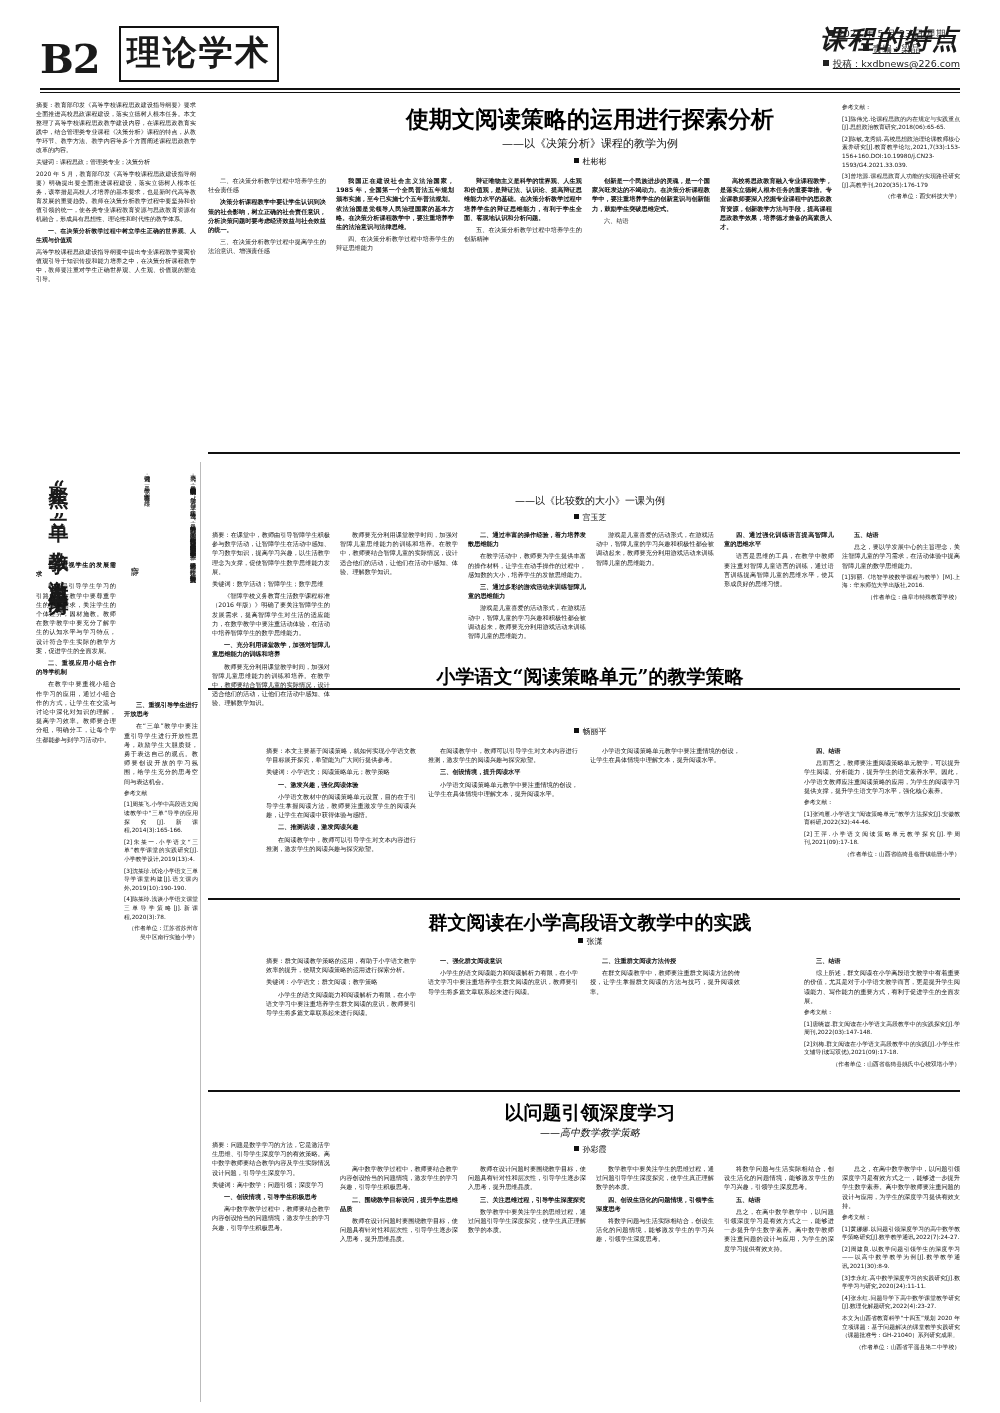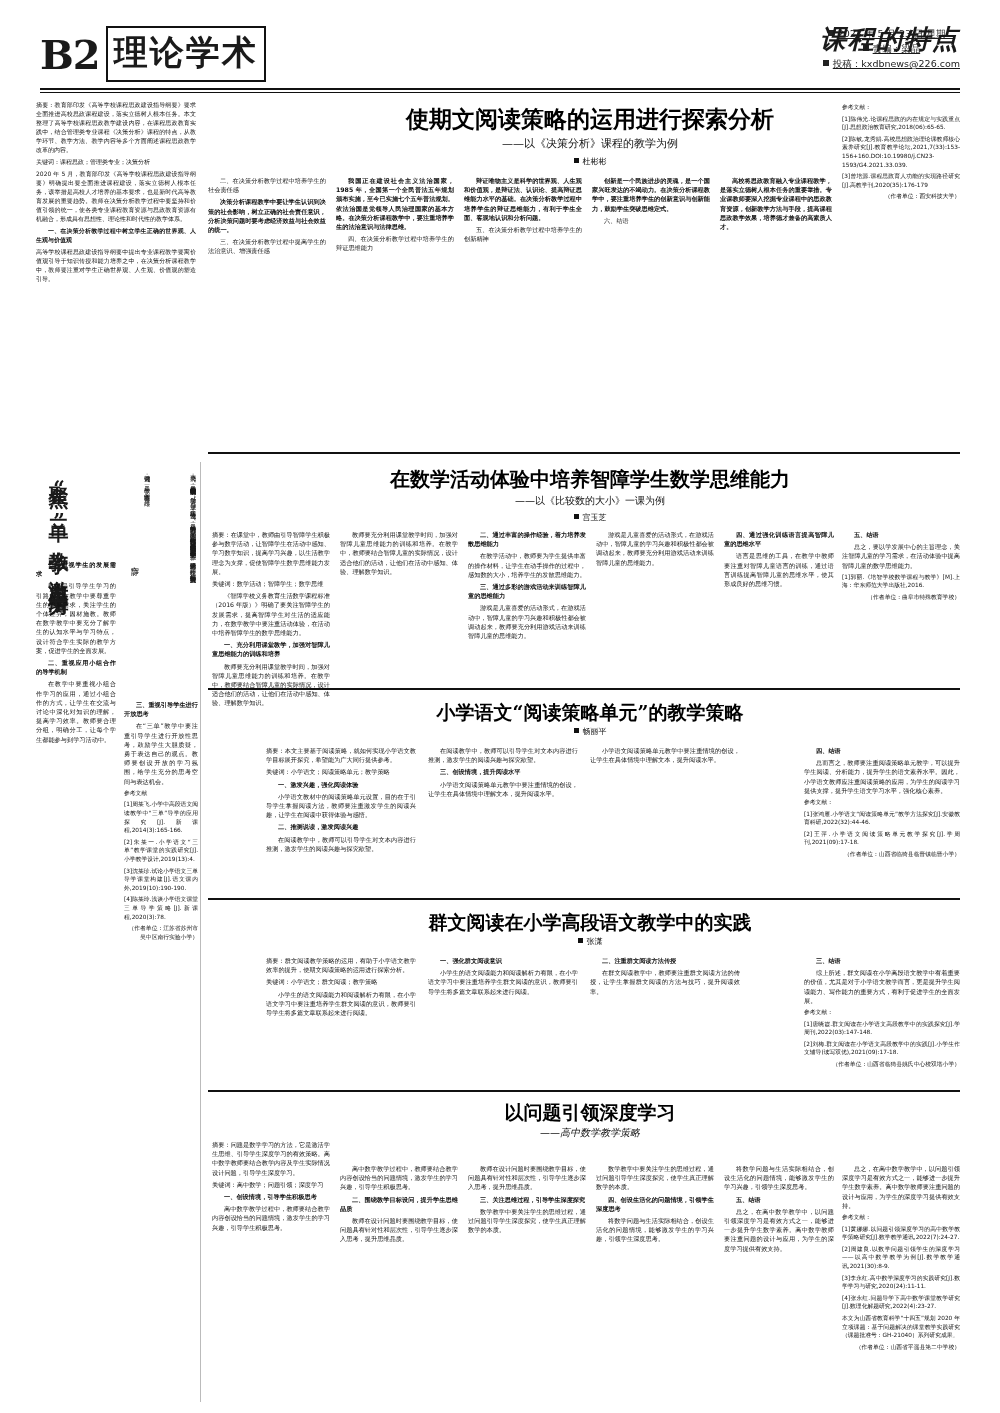--- a/index.html
+++ b/index.html
@@ -6,23 +6,23 @@
   body{
     width:1000px;height:1413px;
     font-family:"DejaVu Sans","Liberation Sans",sans-serif;
     color:#1a1a1a;
     position:relative;
   }
   .page{position:relative;width:1000px;height:1413px;background:#fff;}
 
   
   .masthead{position:absolute;left:40px;top:26px;width:920px;height:56px;}
-  .mh-left{position:absolute;left:0;top:0;display:flex;align-items:center;}
+  .mh-left{position:absolute;left:0;top:0;display:flex;align-items:flex-end;}
   .mh-b2{font-family:"DejaVu Serif","Liberation Serif",serif;font-weight:bold;font-size:40px;letter-spacing:-1px;}
-  .mh-box{margin-left:6px;border:2px solid #111;padding:2px 6px 4px 6px;}
+  .mh-box{margin-left:19px;border:2px solid #111;padding:2px 6px 4px 6px;}
   .mh-box span{font-family:"DejaVu Serif","Liberation Serif",serif;font-weight:bold;font-size:34px;letter-spacing:2px;}
   .mh-right{position:absolute;right:0;top:0;text-align:center;text-decoration:underline;}
   .mh-meta{font-size:9.5px;line-height:15px;color:#222;}
   .mh-meta .sq{display:inline-block;width:6px;height:6px;background:#222;margin-right:4px;vertical-align:1px;}
   .mh-logo{font-family:"DejaVu Serif","Liberation Serif",serif;font-style:italic;font-weight:bold;font-size:26px;letter-spacing:2px;text-align:right;}
   .mh-rule{position:absolute;left:40px;top:88px;width:920px;border-top:2px solid #111;}
   .mh-rule2{position:absolute;left:40px;top:92px;width:920px;border-top:1px solid #111;}
 
   
   .col{
@@ -169,21 +169,20 @@
     <p class="noind refs">参考文献</p>
     <p class="noind refs">[1]周某飞.小学中高段语文阅读教学中“三单”导学的应用探究[J].新课程,2014(3):165-166.</p>
     <p class="noind refs">[2]朱某一.小学语文“三单”教学课堂的实践研究[J].小学教学设计,2019(13):4.</p>
     <p class="noind refs">[3]沈某珍.试论小学语文三单导学课堂构建[J].语文课内外,2019(10):190-190.</p>
     <p class="noind refs">[4]陈某玲.浅谈小学语文课堂三单导学策略[J].新课程,2020(3):78.</p>
     <p class="noind refs" style="text-align:right;">（作者单位：江苏省苏州市吴中区南行实验小学）</p>
   </div>
 
   <div class="vr-thin" style="left:200px;top:462px;height:940px;"></div>
 
-  <div class="headline" style="left:220px;top:466px;width:740px;font-size:20px;">在数学活动体验中培养智障学生数学思维能力</div>
   <div class="subhead" style="left:220px;top:494px;width:740px;font-size:10px;">——以《比较数的大小》一课为例</div>
   <div class="byline" style="left:220px;top:512px;width:740px;"><span class="sq"></span><span>宫玉芝</span></div>
 
   <div class="col" style="left:212px;top:530px;width:118px;">
     <p class="noind">摘要：在课堂中，教师由引导智障学生积极参与数学活动，让智障学生在活动中感知、学习数学知识，提高学习兴趣，以生活教学理念为支撑，促使智障学生数学思维能力发展。</p>
     <p class="noind">关键词：数学活动；智障学生；数学思维</p>
     <p>《智障学校义务教育生活数学课程标准（2016 年版）》明确了要关注智障学生的发展需求，提高智障学生对生活的适应能力，在数学教学中要注重活动体验，在活动中培养智障学生的数学思维能力。</p>
     <p class="b">一、充分利用课堂教学，加强对智障儿童思维能力的训练和培养</p>
     <p>教师要充分利用课堂教学时间，加强对智障儿童思维能力的训练和培养。在教学中，教师要结合智障儿童的实际情况，设计适合他们的活动，让他们在活动中感知、体验、理解数学知识。</p>
   </div>
@@ -205,21 +204,21 @@
   </div>
   <div class="col" style="left:842px;top:530px;width:118px;">
     <p class="b">五、结语</p>
     <p>总之，要以学发展中心的主旨理念，关注智障儿童的学习需求，在活动体验中提高智障儿童的数学思维能力。</p>
     <p class="noind refs">[1]郭丽.《培智学校数学课程与教学》[M].上海：华东师范大学出版社,2016.</p>
     <p class="noind refs" style="text-align:right;">（作者单位：曲阜市特殊教育学校）</p>
   </div>
 
   <div class="hr-thick" style="left:208px;top:688px;width:752px;"></div>
 
-  <div class="headline" style="left:220px;top:700px;width:740px;font-size:19px;">小学语文“阅读策略单元”的教学策略</div>
+  <div class="headline" style="left:220px;top:664px;width:740px;font-size:19px;">小学语文“阅读策略单元”的教学策略</div>
   <div class="byline" style="left:220px;top:726px;width:740px;"><span class="sq"></span><span>畅丽平</span></div>
 
   <div class="col" style="left:266px;top:746px;width:150px;">
     <p class="noind">摘要：本文主要基于阅读策略，就如何实现小学语文教学目标展开探究，希望能为广大同行提供参考。</p>
     <p class="noind">关键词：小学语文；阅读策略单元；教学策略</p>
     <p class="b">一、激发兴趣，强化阅读体验</p>
     <p>小学语文教材中的阅读策略单元设置，目的在于引导学生掌握阅读方法，教师要注重激发学生的阅读兴趣，让学生在阅读中获得体验与感悟。</p>
     <p class="b">二、推测说读，激发阅读兴趣</p>
     <p>在阅读教学中，教师可以引导学生对文本内容进行推测，激发学生的阅读兴趣与探究欲望。</p>
   </div>
@@ -264,20 +263,21 @@
     <p class="noind refs">参考文献：</p>
     <p class="noind refs">[1]唐晓霞.群文阅读在小学语文高段教学中的实践探究[J].学周刊,2022(03):147-148.</p>
     <p class="noind refs">[2]刘梅.群文阅读在小学语文高段教学中的实践[J].小学生作文辅导(读写双优),2021(09):17-18.</p>
     <p class="noind refs" style="text-align:right;">（作者单位：山西省临猗县姚氏中心校双塔小学）</p>
   </div>
 
   <div class="hr-thick" style="left:208px;top:1090px;width:752px;"></div>
 
   <div class="headline" style="left:220px;top:1100px;width:740px;font-size:19px;">以问题引领深度学习</div>
   <div class="subhead" style="left:220px;top:1126px;width:740px;font-size:10px;font-style:italic;">——高中数学教学策略</div>
+  <div class="byline" style="left:220px;top:1144px;width:740px;"><span class="sq"></span><span>孙彩霞</span></div>
 
   <div class="col" style="left:212px;top:1140px;width:118px;">
     <p class="noind">摘要：问题是数学学习的方法，它是激活学生思维、引导学生深度学习的有效策略。高中数学教师要结合教学内容及学生实际情况设计问题，引导学生深度学习。</p>
     <p class="noind">关键词：高中数学；问题引领；深度学习</p>
     <p class="b">一、创设情境，引导学生积极思考</p>
     <p>高中数学教学过程中，教师要结合教学内容创设恰当的问题情境，激发学生的学习兴趣，引导学生积极思考。</p>
   </div>
   <div class="col" style="left:340px;top:1164px;width:118px;">
     <p>高中数学教学过程中，教师要结合教学内容创设恰当的问题情境，激发学生的学习兴趣，引导学生积极思考。</p>
     <p class="b">二、围绕教学目标设问，提升学生思维品质</p>

